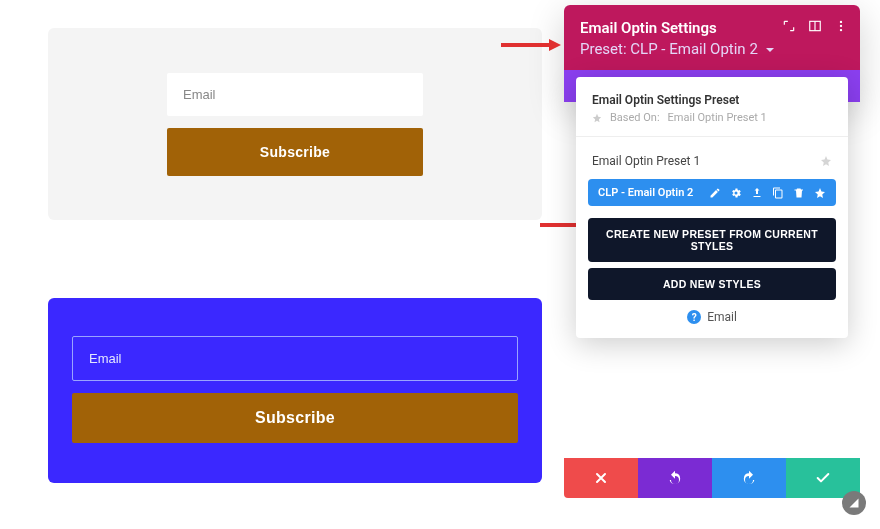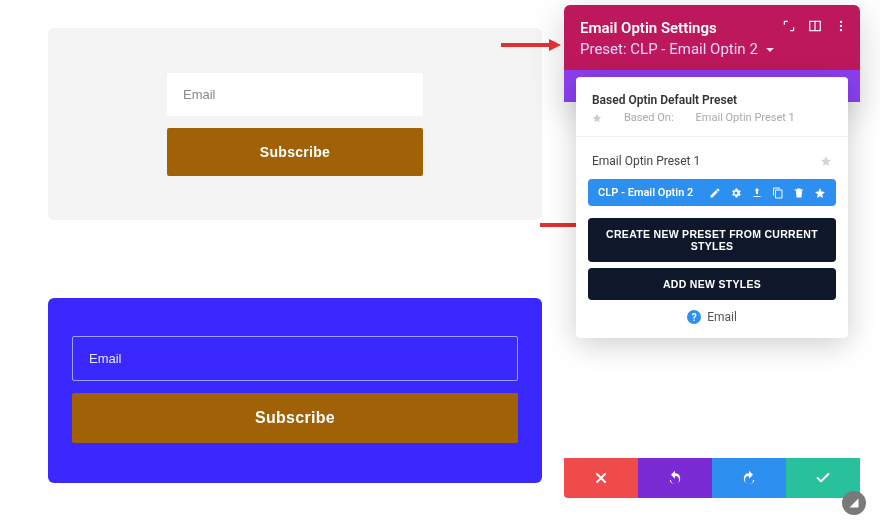--- a/index.html
+++ b/index.html
@@ -135,21 +135,21 @@
     z-index: 5;
   }
   .preset-default {
     padding: 0 16px 12px 16px;
     border-bottom: 1px solid #eee;
     margin-bottom: 10px;
   }
   .preset-default-title { font-size: 12px; font-weight: 600; color: #333; }
   .preset-based-on {
     font-size: 11px; color: #aaa; margin-top: 4px;
-    display: flex; align-items: center; gap: 22px;
+    display: flex; align-items: center; gap: 8px;
   }
   .star-small { width: 10px; height: 10px; fill: #ccc; }
   .preset-item {
     padding: 7px 16px;
     font-size: 12px;
     color: #444;
     cursor: pointer;
     display: flex;
     align-items: center;
     justify-content: space-between;
@@ -295,21 +295,21 @@
           </svg>
       </span>
     </div>
   </div>
 
   <div class="panel-purple-strip"></div>
 
   <div class="preset-popup">
 
     <div class="preset-default">
-      <div class="preset-default-title">Based Optin Default Preset</div>
+      <div class="preset-default-title">Email Optin Settings Preset</div>
       <div class="preset-based-on">
         <svg class="star-small" viewBox="0 0 24 24">
             <path d="M12 2l2.9 6.9L22 10l-5.5 4.8L18 22l-6-3.5L6 22l1.5-7.2L2 10l7.1-1.1z"></path>
           </svg>
         <span>Based On: </span>
           <span>Email Optin Preset 1</span>
       </div>
     </div>
 
     <div class="preset-item">

